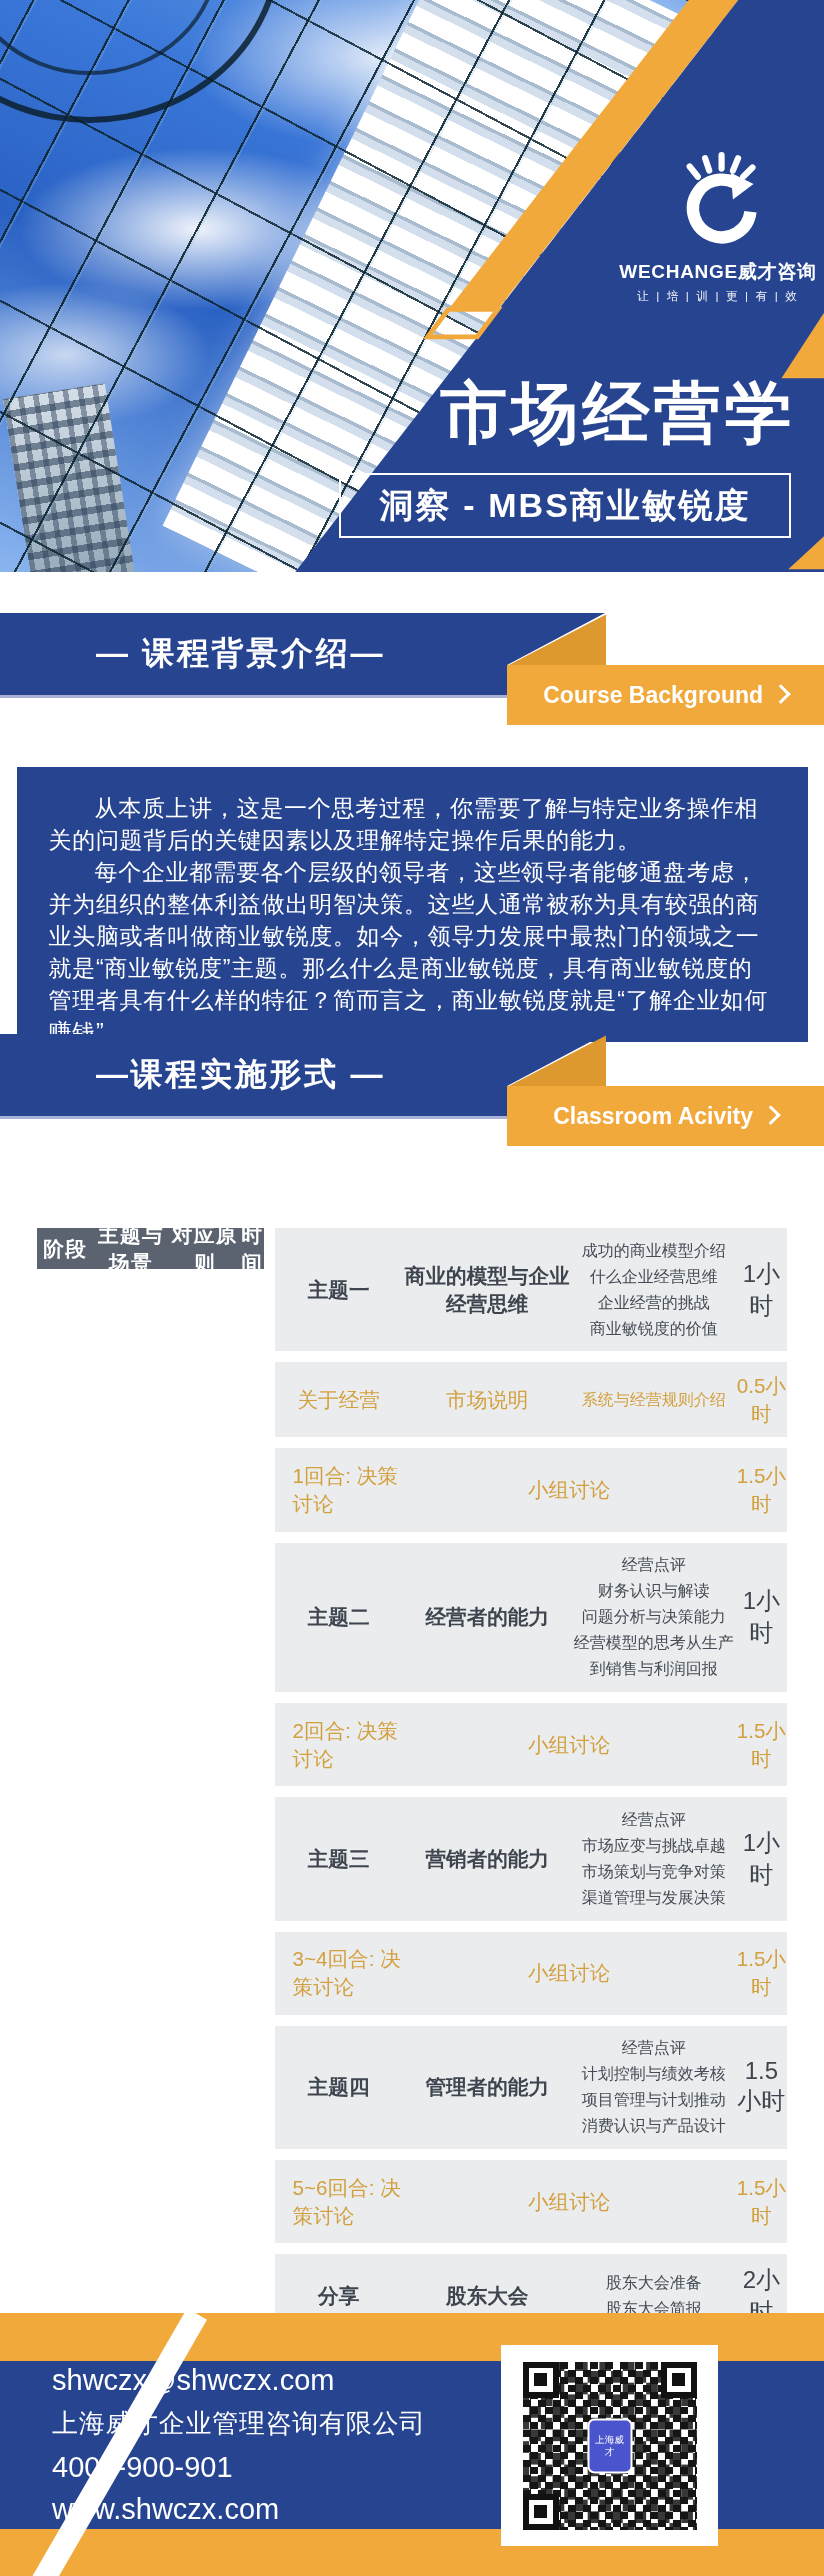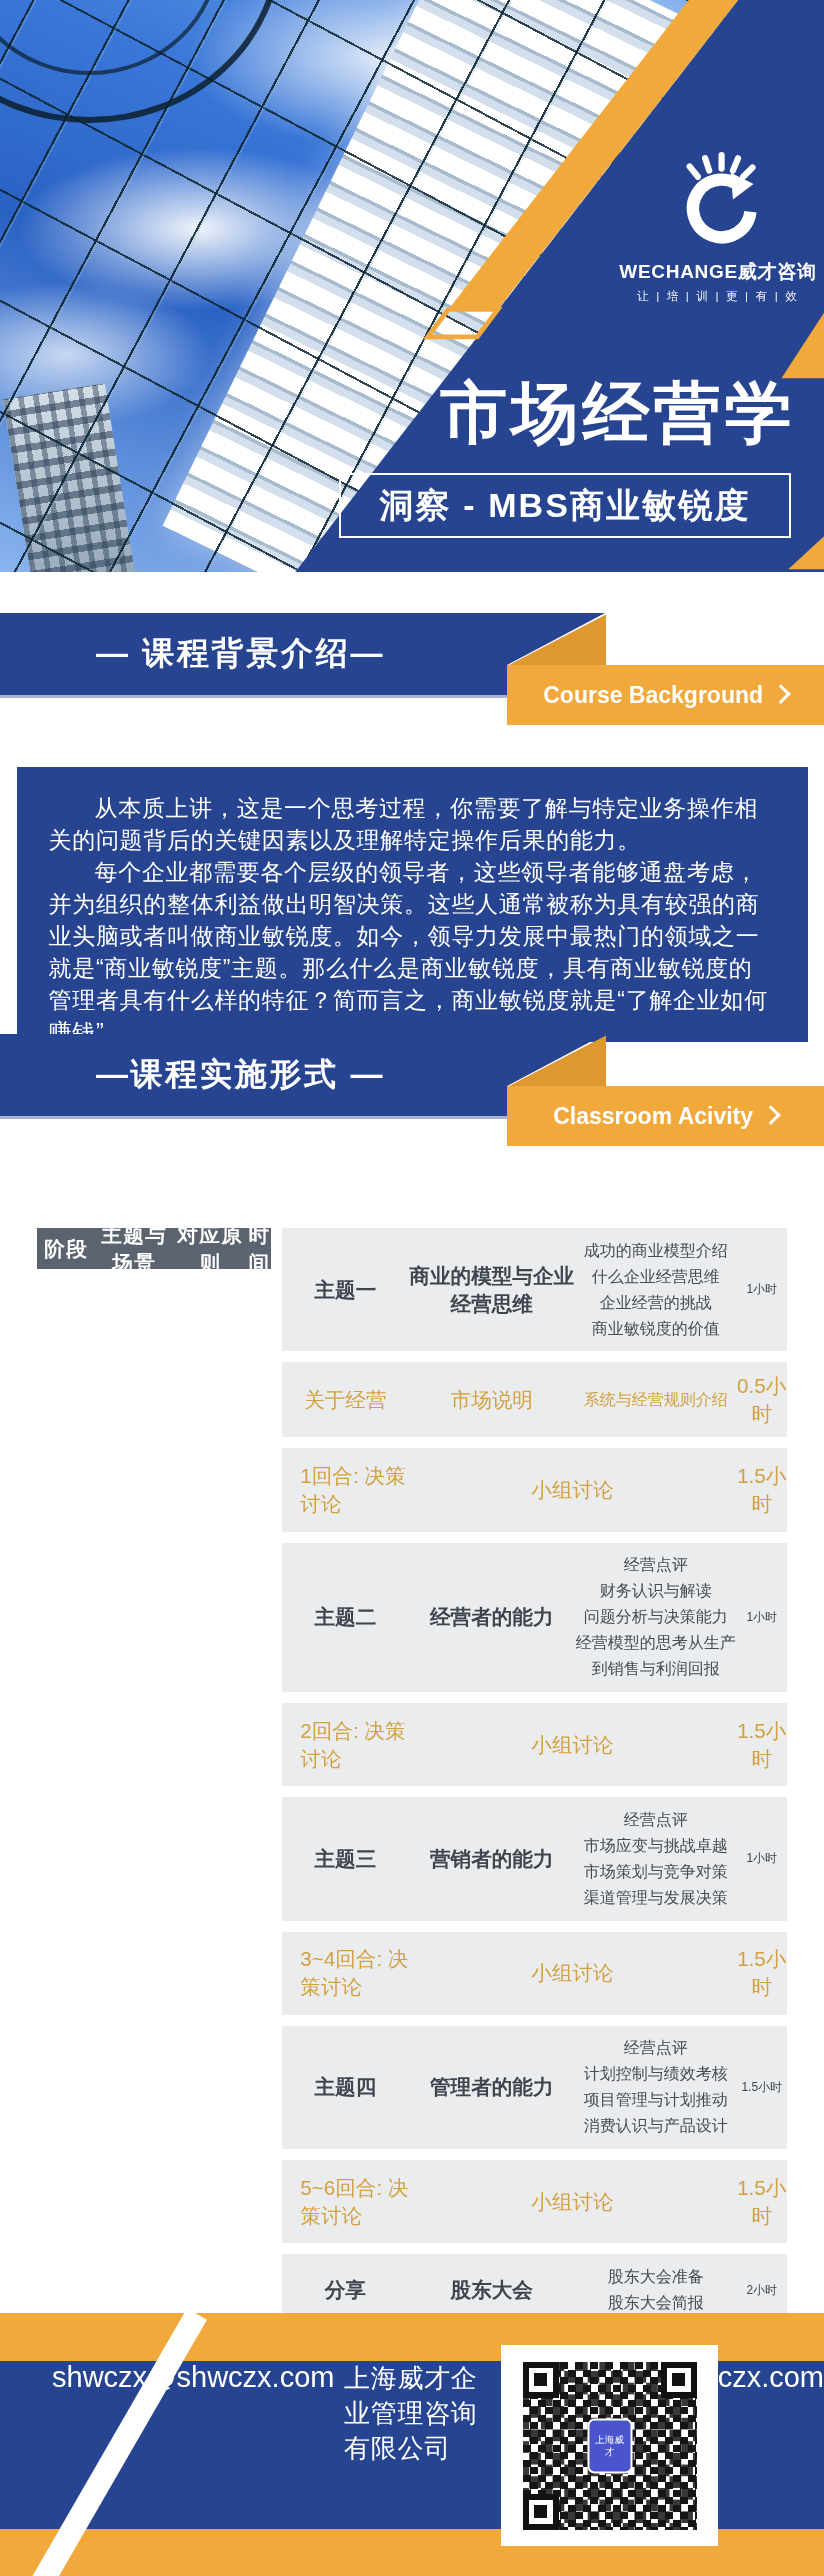--- a/index.html
+++ b/index.html
@@ -57,33 +57,33 @@
   .intro p{margin:0;text-indent:2em;}
 
   
   .schedule{position:absolute;left:37px;top:1228px;width:750px;display:flex;flex-direction:row;gap:11px;}
   .thead{display:flex;background:#5b6270;height:41px;align-items:center;}
   .thead .hc{color:#fff;font-size:20.6px;font-weight:bold;text-align:center;letter-spacing:1.4px;}
   .trow{display:flex;background:#ebecee;align-items:center;padding:9.6px 0;}
   .c{display:flex;align-items:center;justify-content:center;text-align:center;}
   .c1,.h1{width:25%;}.c2,.h2{width:33%;}.c3,.h3{width:32%;}.c4,.h4{width:10%;}.cmid{width:65%;}
   .trow.topic .c1,.trow.topic .c2{font-weight:bold;color:#3e454e;font-size:20.6px;}
-  .trow.topic .c4{color:#3e454e;font-size:12px;}
+  .trow.topic .c4{color:#3e454e;font-size:24px;}
   .c3{flex-direction:column;color:#454c55;font-size:16px;line-height:26px;}
   .pline{width:100%;}
   .trow.highlight{color:#d2a03e;font-size:20.6px;}
   .trow.highlight .c{color:#d2a03e;}
   .trow.round{color:#d2a03e;font-size:20.6px;padding:13.7px 0;}
   .trow.round .c1{justify-content:flex-start;text-align:left;padding-left:18px;}
 
   
   .footer{position:absolute;left:0;top:2313px;width:824px;height:263px;background:#f2a93c;overflow:hidden;}
   .footer-stripe{position:absolute;left:103px;top:-20.6px;width:23.4px;height:330px;background:#fff;transform:rotate(30deg);}
   .footer-band{position:absolute;left:0;top:48px;width:824px;height:168px;background:#264490;}
-  .footer-contacts{position:absolute;left:52px;top:48px;height:168px;display:flex;
+  .footer-contacts{position:absolute;left:52px;top:48px;height:168px;display:flex;flex-direction:column;
     justify-content:center;gap:9.6px;color:#fff;z-index:2;}
   .f-email,.f-phone,.f-site{font-size:29px;}
   .f-company{font-size:26px;letter-spacing:0.7px;}
   .qr-box{position:absolute;left:501px;top:32px;width:217px;height:201px;background:#fff;z-index:3;}
   .qr{position:relative;width:174px;height:168px;margin:16.5px auto 0;
     background:repeating-conic-gradient(#151515 0% 25%,transparent 0% 50%);background-size:15px 15px;}
   .qr::before{content:"";position:absolute;inset:0;background:repeating-conic-gradient(#151515 0% 25%,transparent 0% 50%);
     background-size:23.4px 23.4px;background-position:6.2px 9px;opacity:.85;}
   .fp{position:absolute;width:36px;height:36px;border:6.2px solid #111;background:#fff;z-index:2;}
   .fp::after{content:"";position:absolute;inset:5.5px;background:#111;}

